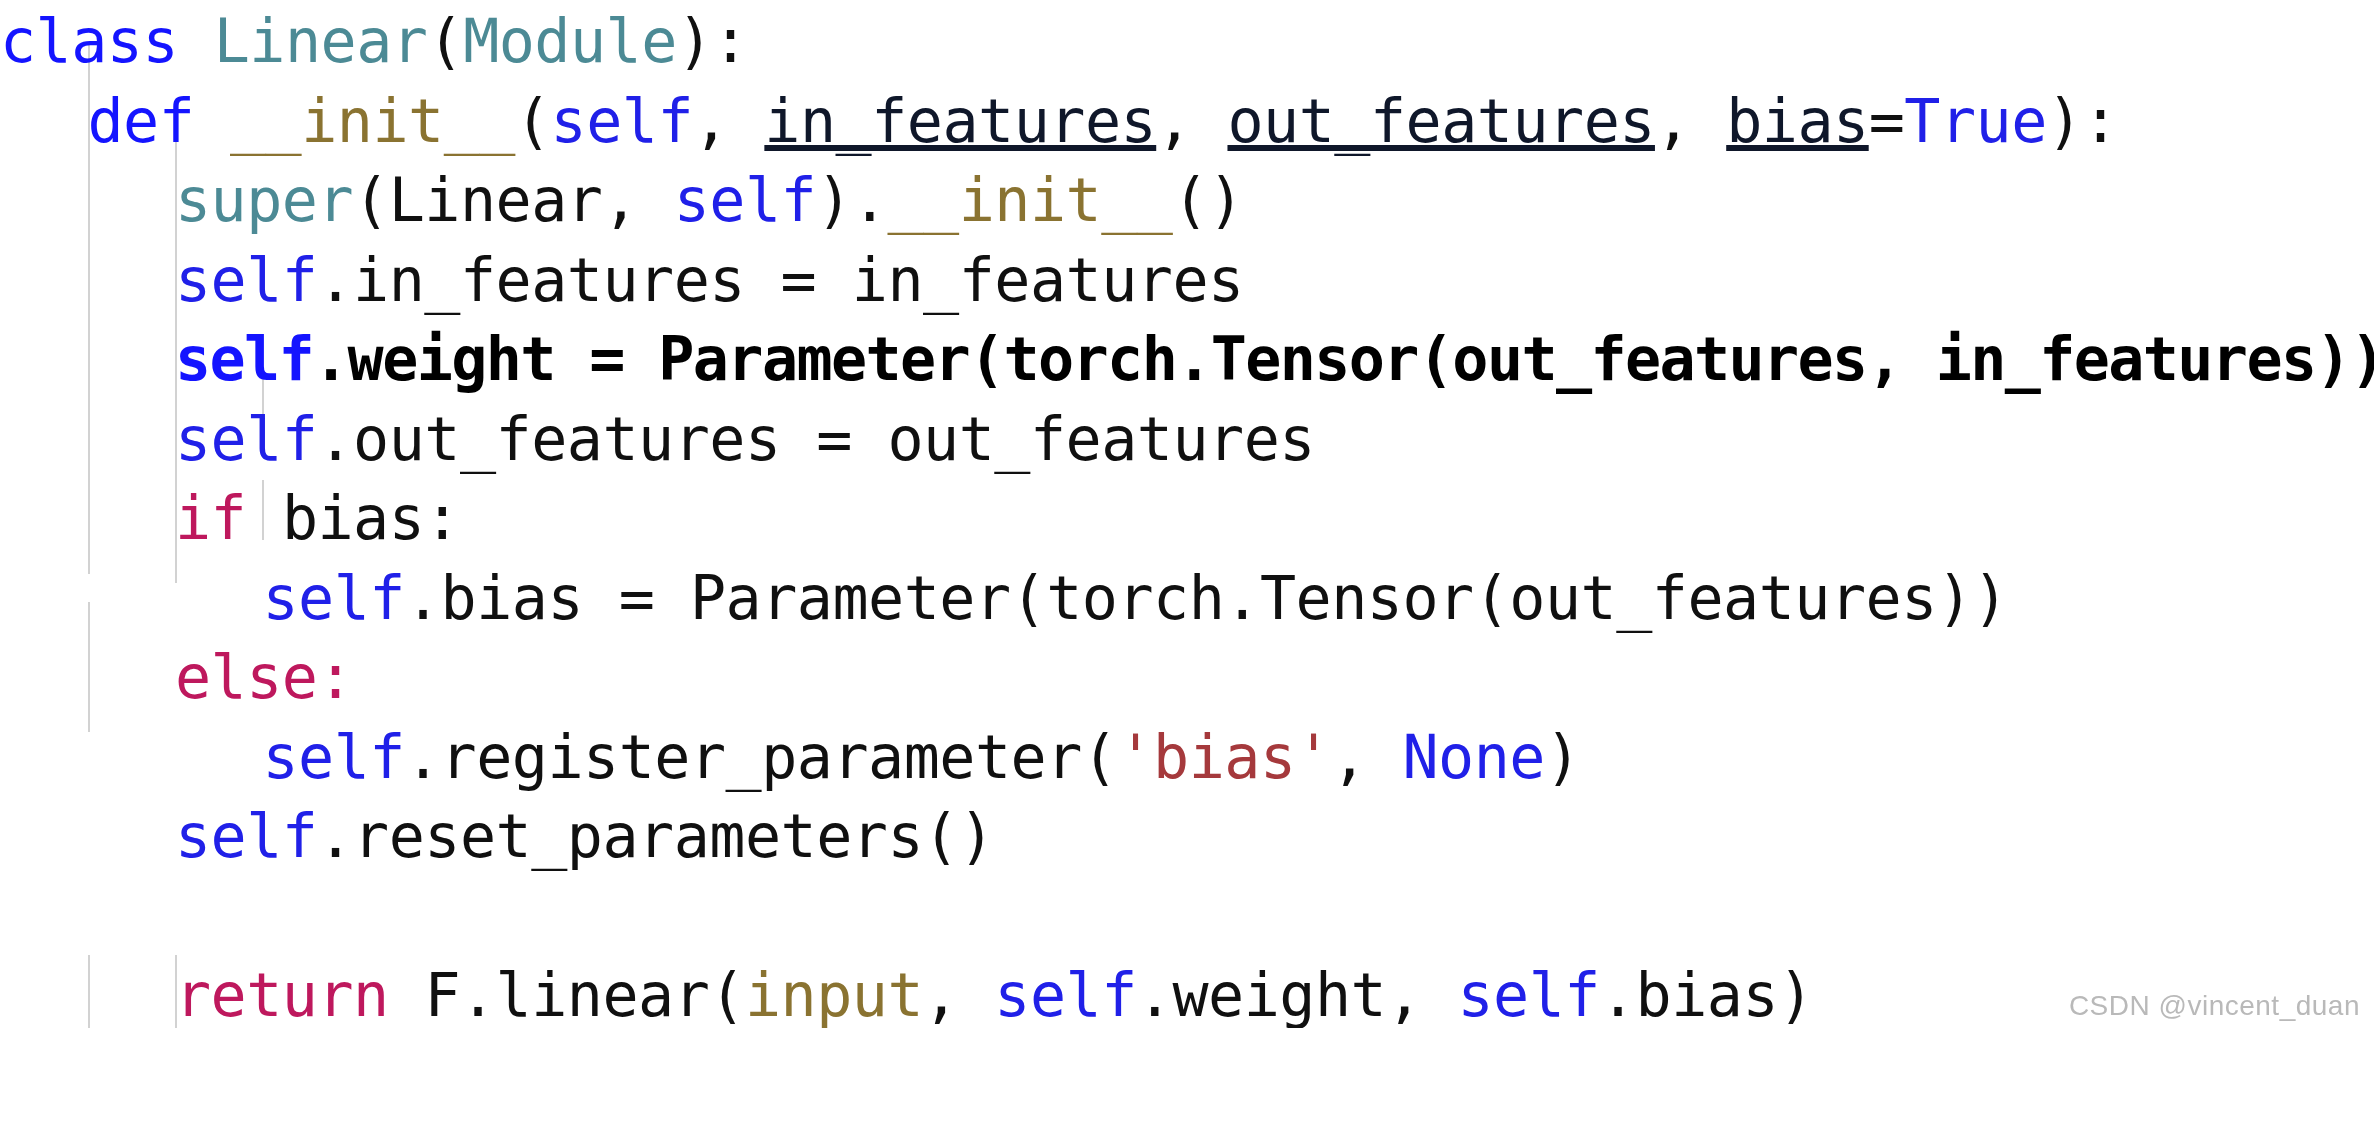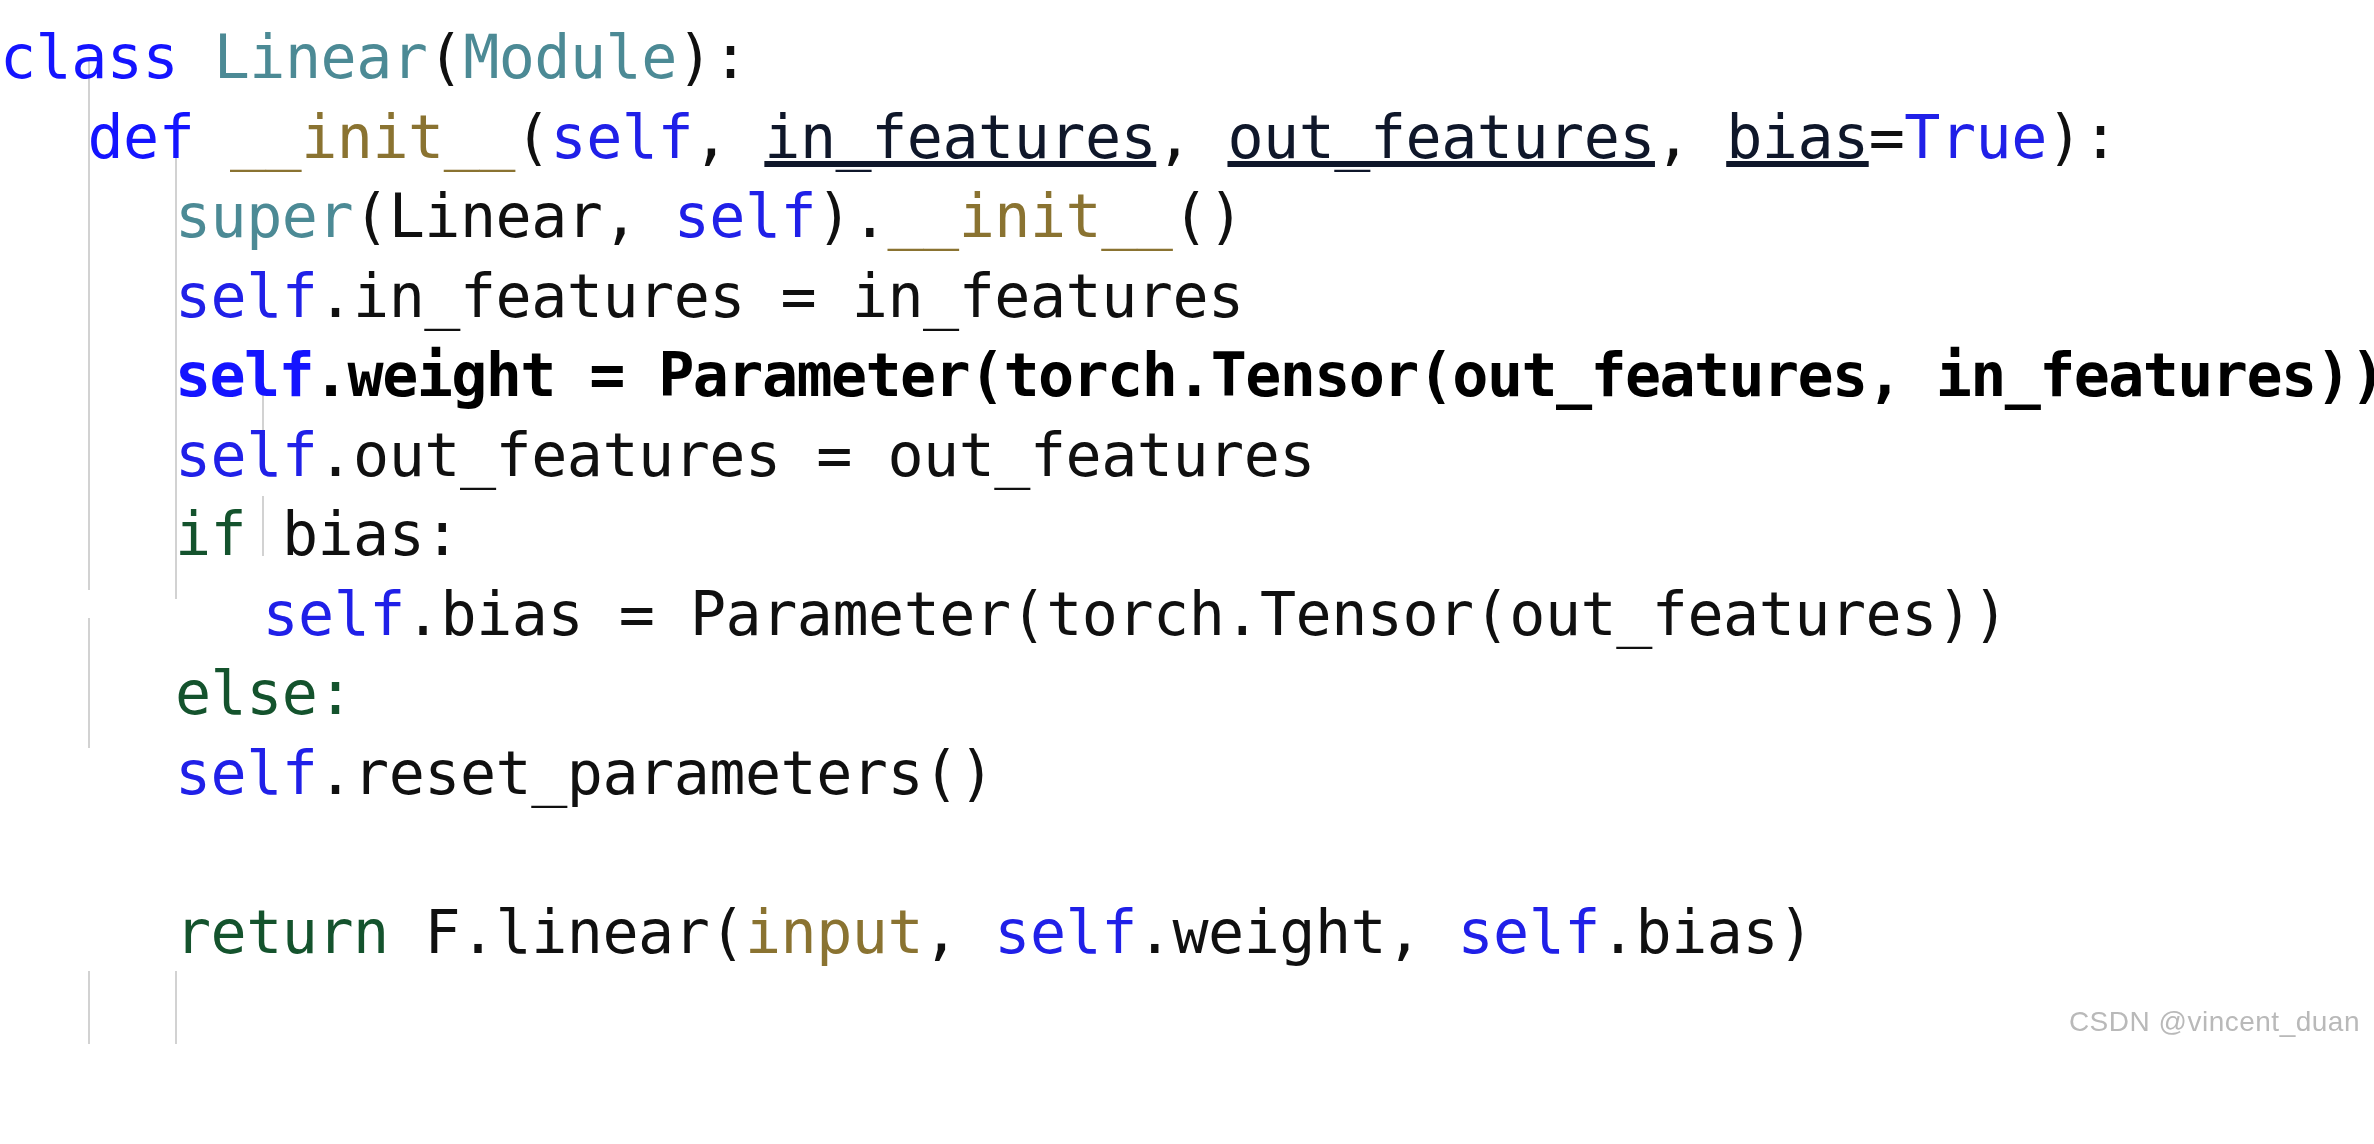--- a/index.html
+++ b/index.html
@@ -14,21 +14,20 @@
     overflow: hidden;
     font-family: "DejaVu Sans Mono", "Liberation Mono", monospace;
   }
 
   .editor {
     position: relative;
     width: 2374px;
     height: 1028px;
     background: #ffffff;
     overflow: hidden;
-    margin-top: 16px;
   }
 
   .code-area {
     position: absolute;
     left: 0;
     top: 0;
     width: 2374px;
     padding-top: 2px;
     box-sizing: border-box;
   }
@@ -44,21 +43,21 @@
     color: #080808;
   }
 
   .line .txt {
     display: inline-block;
     vertical-align: top;
   }
 
   
   .tok-kw        { color: #1414ff; }          
-  .tok-kw-ctrl   { color: #14532d; }          
+  .tok-kw-ctrl   { color: #be185d; }          
   .tok-self      { color: #2020e8; }          
   .tok-class     { color: #4c8a95; }          
   .tok-func      { color: #8a7331; }          
   .tok-param     { color: #0f172a; text-decoration: underline; }          
   .tok-plain     { color: #101010; }
   .tok-str       { color: #a5393c; }
   .tok-arg       { color: #8a7331; }
 
   
   .line.bold {
@@ -132,20 +131,21 @@
   <div class="code-area">
       <div class="line"><span class="txt" style="display: inline-block; width: 0px;"></span><span class="txt tok-kw">class </span><span class="txt tok-class">Linear</span><span class="txt tok-plain">(</span><span class="txt tok-class">Module</span><span class="txt tok-plain">):</span></div>
       <div class="line"><span class="txt" style="display: inline-block; width: 87.5px;"></span><span class="txt tok-kw">def </span><span class="txt tok-func">__init__</span><span class="txt tok-plain">(</span><span class="txt tok-self">self</span><span class="txt tok-plain">, </span><span class="txt tok-param">in_features</span><span class="txt tok-plain">, </span><span class="txt tok-param">out_features</span><span class="txt tok-plain">, </span><span class="txt tok-param">bias</span><span class="txt tok-plain">=</span><span class="txt tok-self">True</span><span class="txt tok-plain">):</span></div>
       <div class="line"><span class="txt" style="display: inline-block; width: 175px;"></span><span class="txt tok-class">super</span><span class="txt tok-plain">(</span><span class="txt tok-plain">Linear</span><span class="txt tok-plain">, </span><span class="txt tok-self">self</span><span class="txt tok-plain">).</span><span class="txt tok-func">__init__</span><span class="txt tok-plain">()</span></div>
       <div class="line"><span class="txt" style="display: inline-block; width: 175px;"></span><span class="txt tok-self">self</span><span class="txt tok-plain">.in_features = in_features</span></div>
       <div class="line bold"><span class="txt" style="display: inline-block; width: 175px;"></span><span class="txt tok-self">self</span><span class="txt tok-plain">.weight = Parameter(torch.Tensor(out_features, in_features))</span></div>
       <div class="line"><span class="txt" style="display: inline-block; width: 175px;"></span><span class="txt tok-self">self</span><span class="txt tok-plain">.out_features = out_features</span></div>
       <div class="line"><span class="txt" style="display: inline-block; width: 175px;"></span><span class="txt tok-kw-ctrl">if </span><span class="txt tok-plain">bias:</span></div>
       <div class="line"><span class="txt" style="display: inline-block; width: 262.5px;"></span><span class="txt tok-self">self</span><span class="txt tok-plain">.bias = Parameter(torch.Tensor(out_features))</span></div>
       <div class="line"><span class="txt" style="display: inline-block; width: 175px;"></span><span class="txt tok-kw-ctrl">else:</span></div>
+      <div class="line"><span class="txt" style="display: inline-block; width: 262.5px;"></span><span class="txt tok-self">self</span><span class="txt tok-plain">.register_parameter(</span><span class="txt tok-str">'bias'</span><span class="txt tok-plain">, </span><span class="txt tok-self">None</span><span class="txt tok-plain">)</span></div>
       <div class="line"><span class="txt" style="display: inline-block; width: 175px;"></span><span class="txt tok-self">self</span><span class="txt tok-plain">.reset_parameters()</span></div>
       <div class="line"><span class="txt" style="display: inline-block; width: 0px;"></span></div>
       <div class="line"><span class="txt" style="display: inline-block; width: 175px;"></span><span class="txt tok-kw-ctrl">return </span><span class="txt tok-plain">F.linear(</span><span class="txt tok-arg">input</span><span class="txt tok-plain">, </span><span class="txt tok-self">self</span><span class="txt tok-plain">.weight, </span><span class="txt tok-self">self</span><span class="txt tok-plain">.bias)</span></div>
     </div>
 
   <div class="bracket-hl" style="left:498px; top:1052px; width:32px; height:74px;"></div>
   <div class="bracket-hl" style="left:1148px; top:1052px; width:30px; height:74px; background:transparent; border-color:#c8c8c8;"></div>
 
   <div class="caret" style="left:1178px; top:1046px; height:84px;"></div>
 

